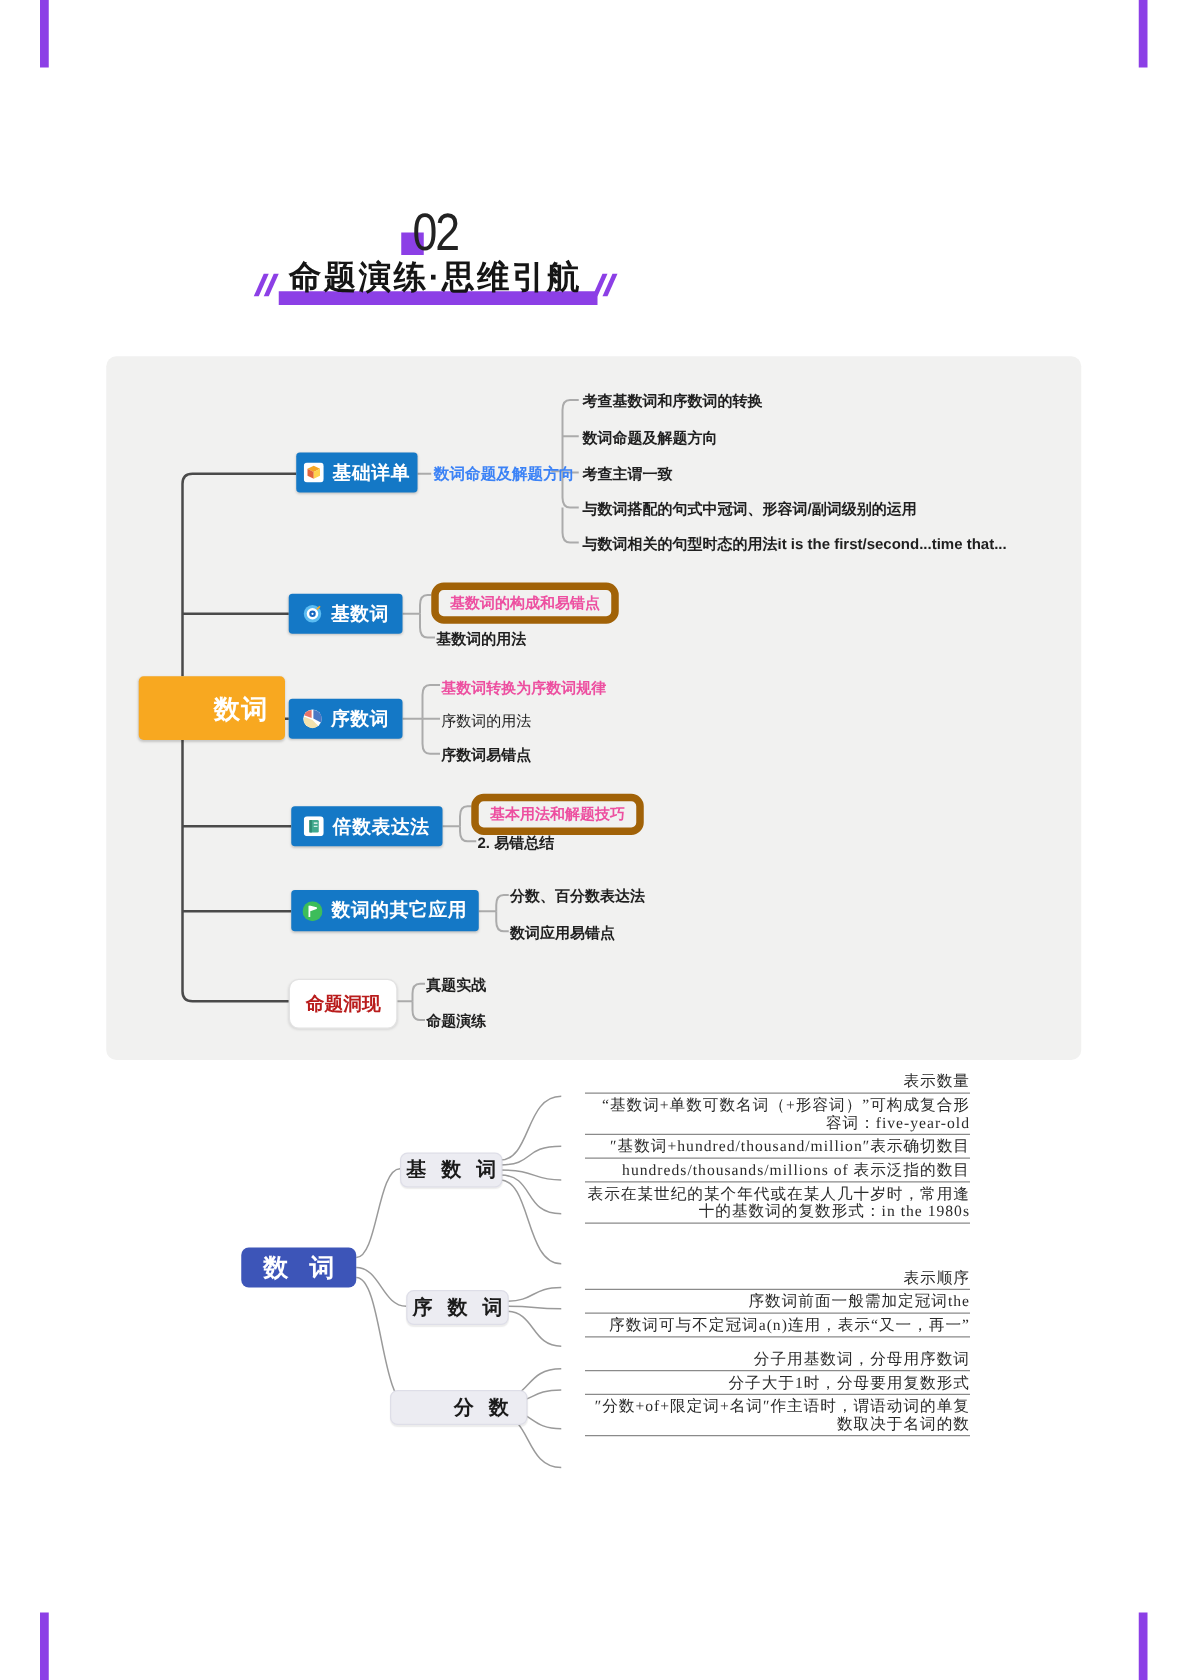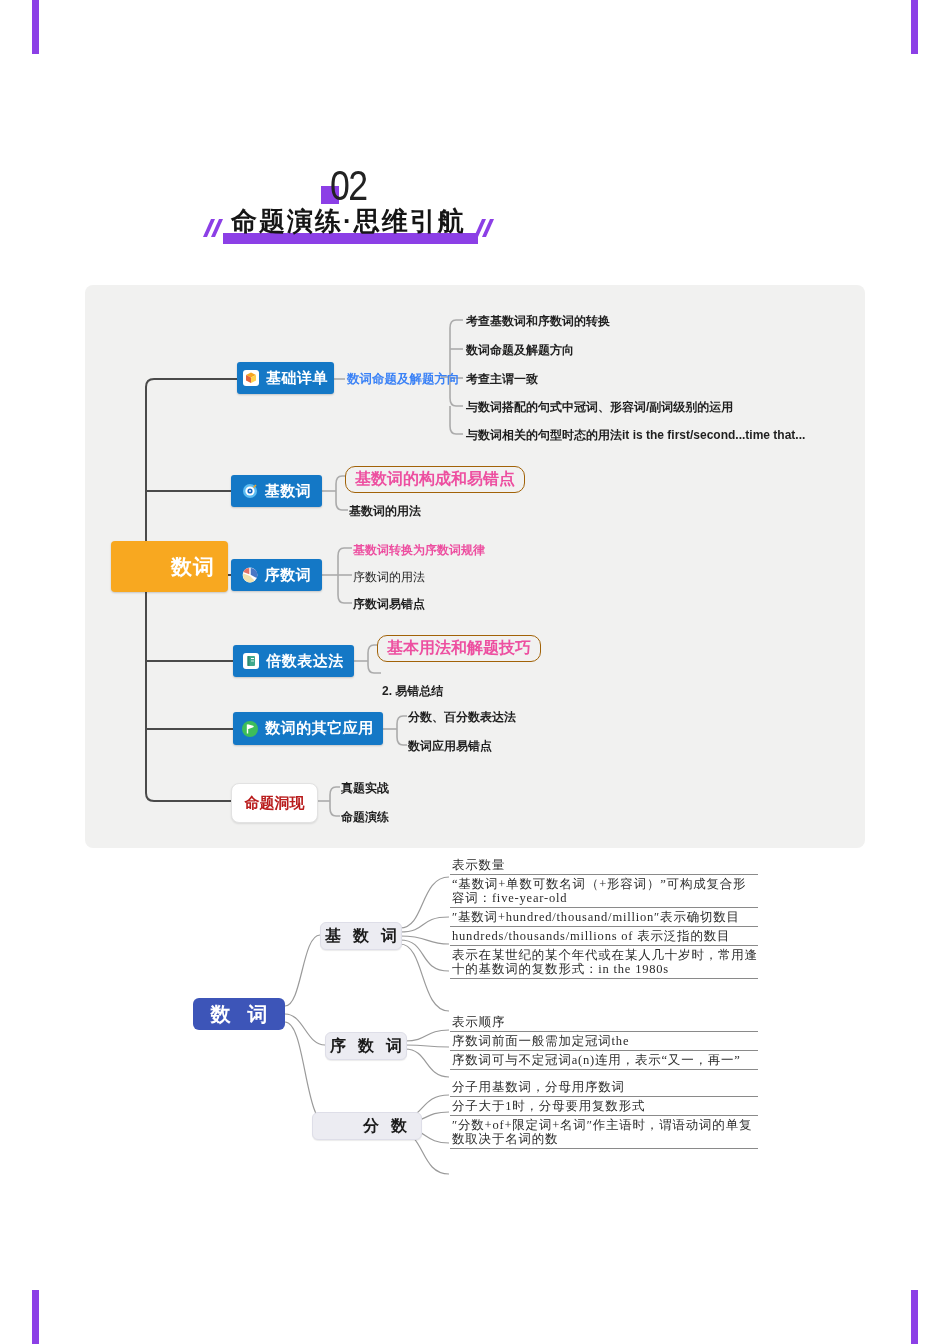--- a/index.html
+++ b/index.html
@@ -30,30 +30,30 @@
            justify-content:center;gap:7px;color:#fff;font-size:15px;font-weight:bold;letter-spacing:.5px;
            box-shadow:0 1px 2px rgba(0,0,0,.18);}
   .m1-node .ic{display:flex;align-items:center;justify-content:center;}
   .m1-white{position:absolute;left:231px;top:783px;width:85px;height:38px;background:#fff;border:1px solid #E2E2E2;
             border-radius:8px;display:flex;align-items:center;justify-content:center;color:#b91c1c;
             font-size:15px;font-weight:bold;box-shadow:0 1px 2px rgba(0,0,0,.10);}
   .m1-sub{position:absolute;font-size:12.5px;font-weight:bold;color:#3b82f6;white-space:nowrap;}
   .m1-leaf{position:absolute;font-size:12px;font-weight:bold;color:#1f1f1f;white-space:nowrap;}
   .m1-leaf.normal{font-weight:500;}
   .m1-leaf.pink{color:#ED4FA0;}
-  .pinkbox{position:absolute;font-size:16px;font-weight:bold;color:#ED4FA0;border:1px solid #a16207;
+  .pinkbox{position:absolute;font-size:12px;font-weight:bold;color:#ED4FA0;border:6px solid #a16207;
            border-radius:10px;padding:2px 9px;background:transparent;white-space:nowrap;}
   .m2-root{position:absolute;left:193px;top:998px;width:92px;height:32px;background:#3D55B8;border-radius:6px;
            display:flex;align-items:center;justify-content:center;color:#fff;font-size:20px;font-weight:bold;
            letter-spacing:6px;text-indent:6px;font-family:"Liberation Serif","DejaVu Serif",serif;}
   .m2-branch{position:absolute;height:26px;background:#ECECF2;border:1px solid #DEDEE8;border-radius:6px;
              display:flex;align-items:center;justify-content:center;color:#1a1a1a;font-size:16px;font-weight:600;
              letter-spacing:4px;text-indent:4px;font-family:"Liberation Serif","DejaVu Serif",serif;
              box-shadow:0 1px 1px rgba(0,0,0,.08);}
-  .m2-col{position:absolute;left:450px;width:308px;font-family:"Liberation Serif","DejaVu Serif",serif;}
+  .m2-col{position:absolute;left:468px;width:308px;font-family:"Liberation Serif","DejaVu Serif",serif;text-align:right;}
   .m2-item{font-size:12.5px;line-height:14px;letter-spacing:.8px;color:#2a2a2a;
            padding:2px 0 2px 2px;border-bottom:1px solid #8a8a8a;}
 </style>
 </head>
 <body>
 
 <div class="page">
 
   <div class="corner" style="left:32px;top:0;"></div>
   <div class="corner" style="left:911px;top:0;"></div>
@@ -208,21 +208,21 @@
   <div class="m1-leaf" style="left:466px;top:427px;">与数词相关的句型时态的用法it is the first/second...time that...</div>
 
   <div class="pinkbox" style="left:345px;top:466px;">基数词的构成和易错点</div>
   <div class="m1-leaf" style="left:349px;top:503px;">基数词的用法</div>
 
   <div class="m1-leaf pink" style="left:353px;top:542px;">基数词转换为序数词规律</div>
   <div class="m1-leaf normal" style="left:353px;top:569px;">序数词的用法</div>
   <div class="m1-leaf" style="left:353px;top:596px;">序数词易错点</div>
 
   <div class="pinkbox" style="left:377px;top:635px;">基本用法和解题技巧</div>
-  <div class="m1-leaf" style="left:382px;top:666px;margin-top:17px;">2. 易错总结</div>
+  <div class="m1-leaf" style="left:382px;top:666px;">2. 易错总结</div>
 
   <div class="m1-leaf" style="left:408px;top:709px;">分数、百分数表达法</div>
   <div class="m1-leaf" style="left:408px;top:738px;">数词应用易错点</div>
 
   <div class="m1-leaf" style="left:341px;top:780px;">真题实战</div>
   <div class="m1-leaf" style="left:341px;top:809px;">命题演练</div>
 
   <div class="m2-root">数 词</div>
   <div class="m2-branch" style="left:320px;top:922px;width:80px;">基 数 词</div>
   <div class="m2-branch" style="left:325px;top:1032px;width:80px;">序 数 词</div>

